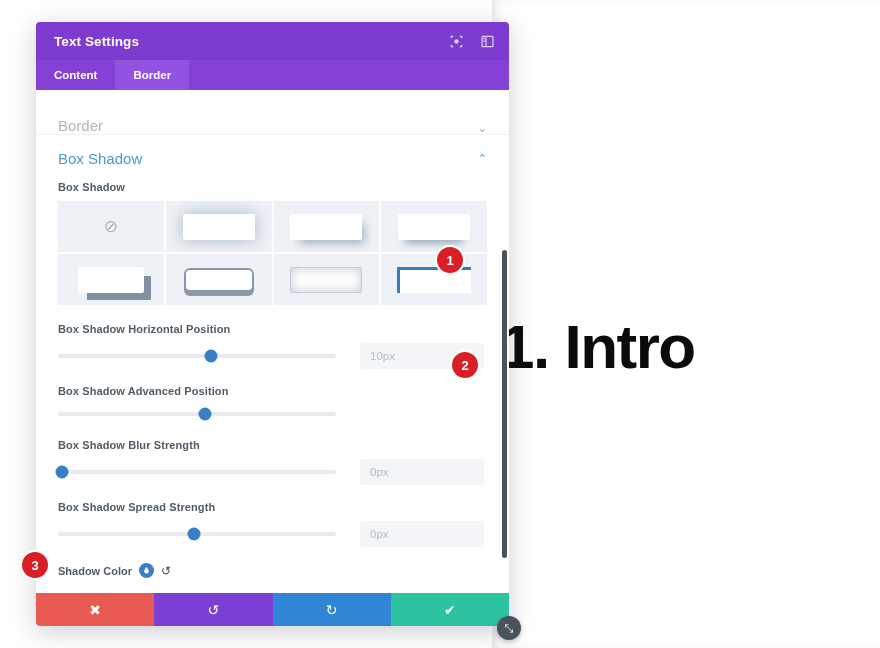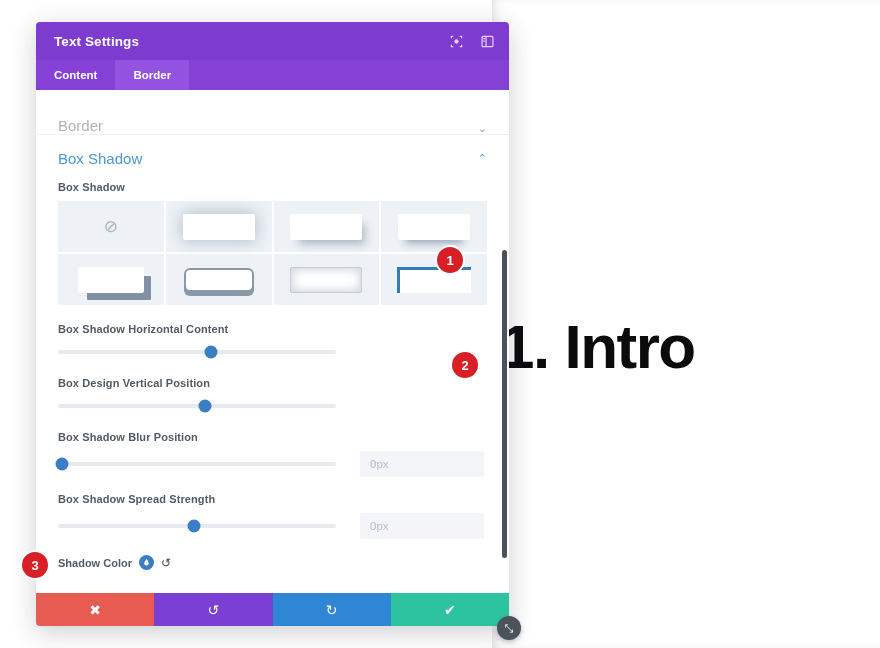--- a/index.html
+++ b/index.html
@@ -418,41 +418,42 @@
           </div>
           <div class="preset-tile p7">
             <div class="preset-box"></div>
           </div>
           <div class="preset-tile p8">
             <div class="preset-box"></div>
           </div>
         </div>
 
         <div class="slider-field">
-          <div class="field-label">Box Shadow Horizontal Content</div>
+          <div class="field-label">Box Shadow Horizontal Position</div>
           <div class="slider-row">
             <div class="slider-track-wrap">
               <div class="slider-track"></div>
               <div class="slider-thumb" style="left:55%"></div>
             </div>
+            <div class="slider-value">10px</div>
           </div>
         </div>
 
         <div class="slider-field">
-          <div class="field-label">Box Design Vertical Position</div>
+          <div class="field-label">Box Shadow Advanced Position</div>
           <div class="slider-row">
             <div class="slider-track-wrap">
               <div class="slider-track"></div>
               <div class="slider-thumb" style="left:53%"></div>
             </div>
           </div>
         </div>
 
         <div class="slider-field">
-          <div class="field-label">Box Shadow Blur Position</div>
+          <div class="field-label">Box Shadow Blur Strength</div>
           <div class="slider-row">
             <div class="slider-track-wrap">
               <div class="slider-track"></div>
               <div class="slider-thumb" style="left:1.5%"></div>
             </div>
             <div class="slider-value">0px</div>
           </div>
         </div>
 
         <div class="slider-field">

